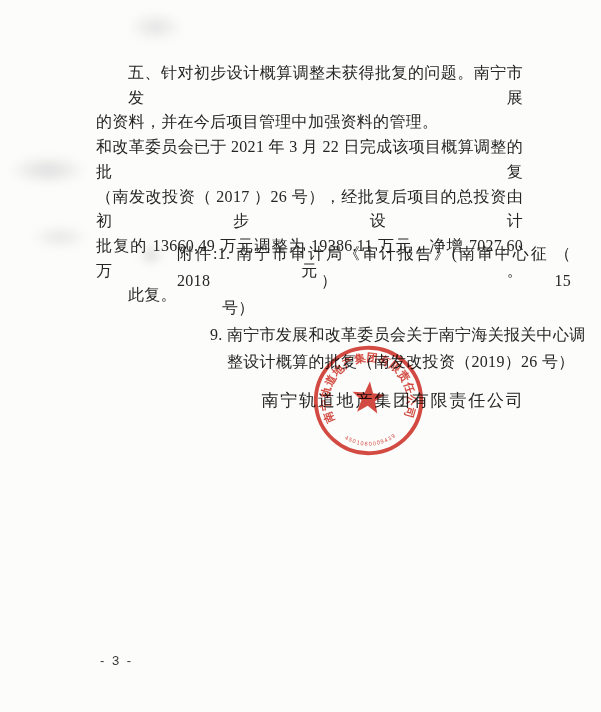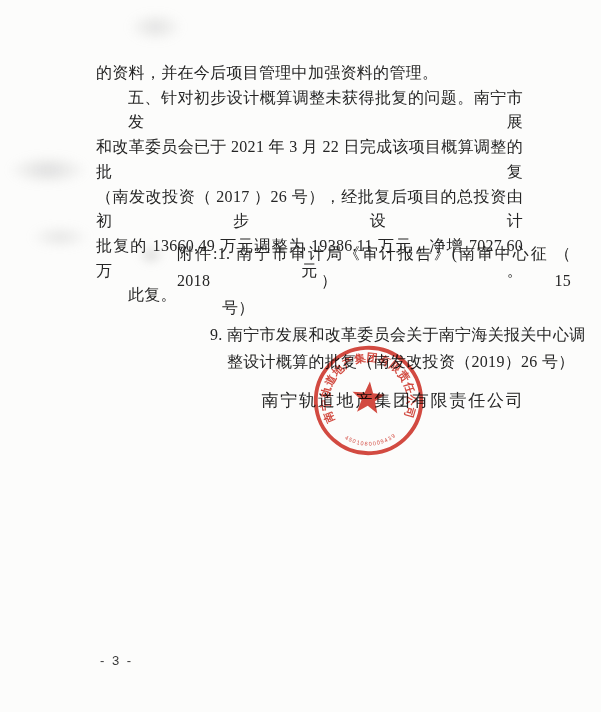--- a/index.html
+++ b/index.html
@@ -116,22 +116,22 @@
 <body>
 
 <div class="page">
 
   <div class="smudge s1"></div>
   <div class="smudge s2"></div>
   <div class="smudge s3"></div>
   <div class="smudge s4"></div>
 
   <div class="body-text">
+    <div class="line ind2 just">五、针对初步设计概算调整未获得批复的问题。南宁市发展</div>
     <div class="line">的资料，并在今后项目管理中加强资料的管理。</div>
-    <div class="line ind2 just">五、针对初步设计概算调整未获得批复的问题。南宁市发展</div>
     <div class="line just">和改革委员会已于 2021 年 3 月 22 日完成该项目概算调整的批复</div>
     <div class="line just">（南发改投资（ 2017 ）26 号），经批复后项目的总投资由初步设计</div>
     <div class="line just">批复的 13660.49 万元调整为 19386.11 万元，净增 7027.60 万元。</div>
     <div class="line ind2">此复。</div>
   </div>
 
   <div class="attachments">
     <div class="line just">附件:1. 南宁市审计局《审计报告》(南审中心征 （ 2018 ） 15</div>
     <div class="line att-ind-a">号）</div>
     <div class="line att-ind-b">9. 南宁市发展和改革委员会关于南宁海关报关中心调</div>

